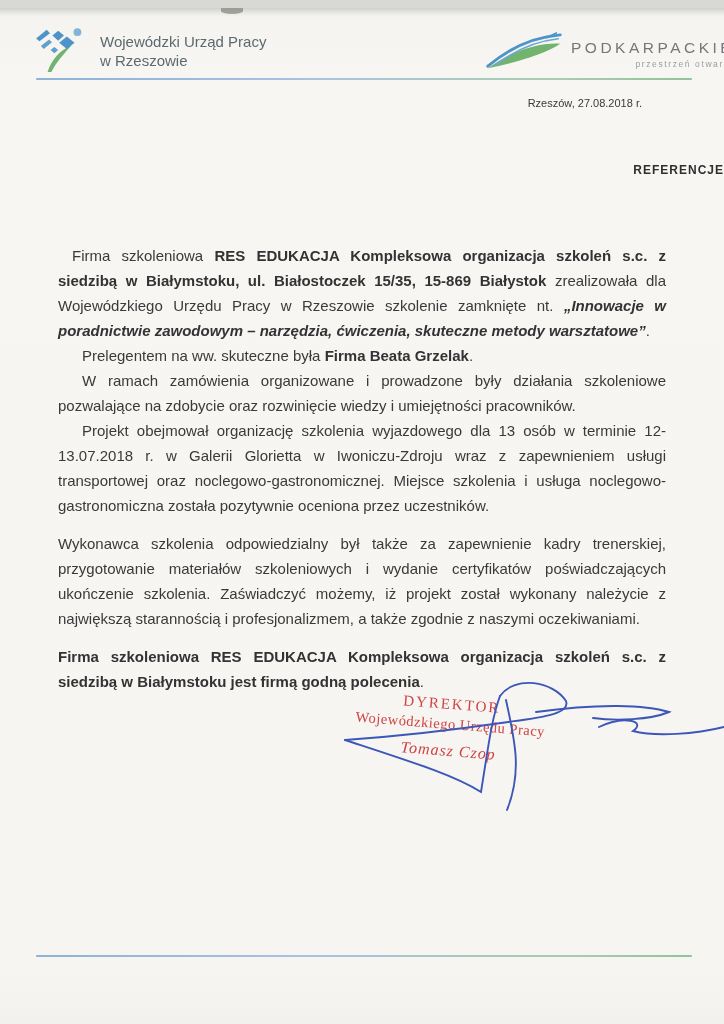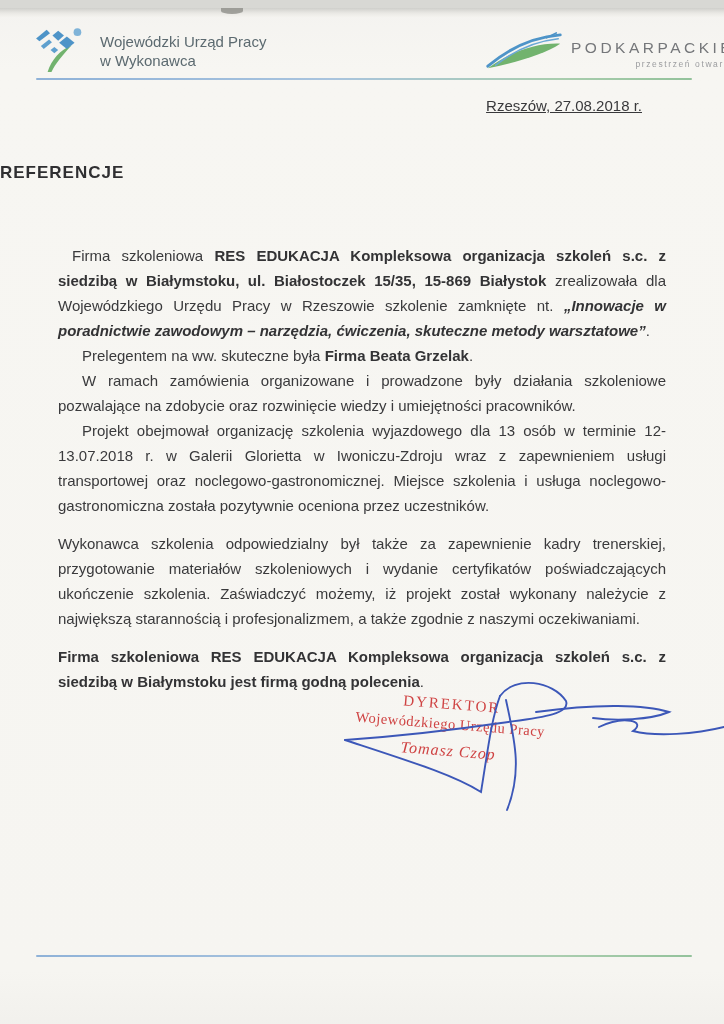--- a/index.html
+++ b/index.html
@@ -18,24 +18,24 @@
   .wup-org{margin-left:8px;margin-top:8px;font-size:15px;line-height:19px;color:#5c6a70;}
   .pk-logo{position:absolute;left:483px;top:22px;display:flex;align-items:flex-start;}
   .pk-logo svg{width:84px;height:44px;}
   .pk-text{margin-left:4px;margin-top:9px;}
   .pk-brand{font-size:15.5px;letter-spacing:3.5px;color:#75777a;white-space:nowrap;}
   .pk-tagline{font-size:8.5px;letter-spacing:1.6px;color:#9b9c9f;text-align:right;margin-top:2px;}
   .rule{position:absolute;left:36px;width:656px;height:2px;border-radius:1px;
     background:linear-gradient(90deg,#8fb2d8 0%,#a9c4de 45%,#a9cdae 80%,#93c29b 100%);}
   .rule.hdr{top:70px;}
   .rule.ftr{top:947px;}
-  .date-line{position:absolute;top:89px;right:82px;font-size:15px;color:#39393b;text-decoration:underline;}
+  .date-line{position:absolute;top:89px;right:82px;font-size:11px;color:#39393b;}
   
-  .doc-title{position:absolute;top:155px;left:0;width:100%;text-align:left;
-    font-size:17px;font-weight:700;letter-spacing:1px;color:#2f2f31;}
+  .doc-title{position:absolute;top:155px;left:0;width:100%;text-align:right;
+    font-size:12px;font-weight:700;letter-spacing:1px;color:#2f2f31;}
   .body-text{position:absolute;left:58px;top:235px;width:608px;
     font-size:15px;line-height:25px;text-align:justify;color:#3a3a3c;}
   .body-text p{margin:0;text-indent:24px;}
   .body-text p.indent-sm{text-indent:14px;}
   .body-text p.no-indent{text-indent:0;}
   .body-text p.gap{margin-top:13px;}
   .body-text b{font-weight:700;color:#333335;}
   .body-text b.i{font-style:italic;}
   
   .sig-block{position:absolute;left:300px;top:662px;width:424px;height:150px;}
@@ -66,21 +66,21 @@
         <path d="M2 15 L13 6 L16.5 9.5 L5.5 18 Z" fill="#4e94c8"></path>
         <path d="M7 23 L15.5 16 L18.5 19 L10 26 Z" fill="#5fa0ce"></path>
         <polygon points="25,7 31,12 25,17.5 19,12" fill="#4e94c8"></polygon>
         <polygon points="34,13 42,19.5 34,26 26,19.5" fill="#4e94c8"></polygon>
         <polygon points="21,24 25,27 21,30.5 17,27" fill="#5fa0ce"></polygon>
         <circle cx="45" cy="8.5" r="4" fill="#7fb3d8"></circle>
       </svg>
     </span>
     <div class="wup-org">
       <div>Wojewódzki Urząd Pracy</div>
-      <div>w Wykonawca</div>
+      <div>w Rzeszowie</div>
     </div>
   </div>
 
   <div class="pk-logo">
     <span>
       <svg viewBox="0 0 84 45" xmlns="http://www.w3.org/2000/svg">
         <path d="M4 39 C 28 22, 54 13, 78 14 C 62 25, 30 34, 4 39 Z" fill="#72b36e"></path>
         <path d="M4 37 C 30 15, 54 7, 78 5" stroke="#4e94c8" stroke-width="3" fill="none" stroke-linecap="round"></path>
         <path d="M12 36 C 36 17, 58 11, 76 9" stroke="#6aa8d4" stroke-width="1.6" fill="none" stroke-linecap="round"></path>
         <path d="M64 8 L74 3" stroke="#4e94c8" stroke-width="1.6" fill="none" stroke-linecap="round"></path>

